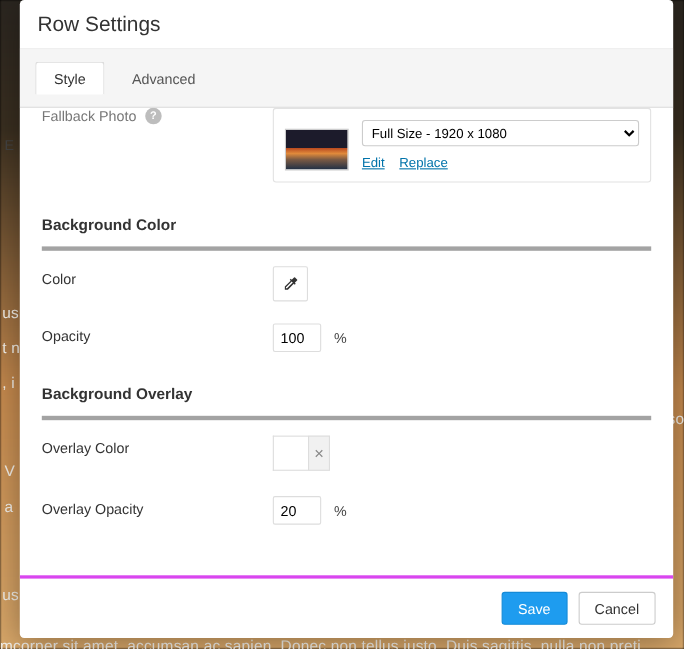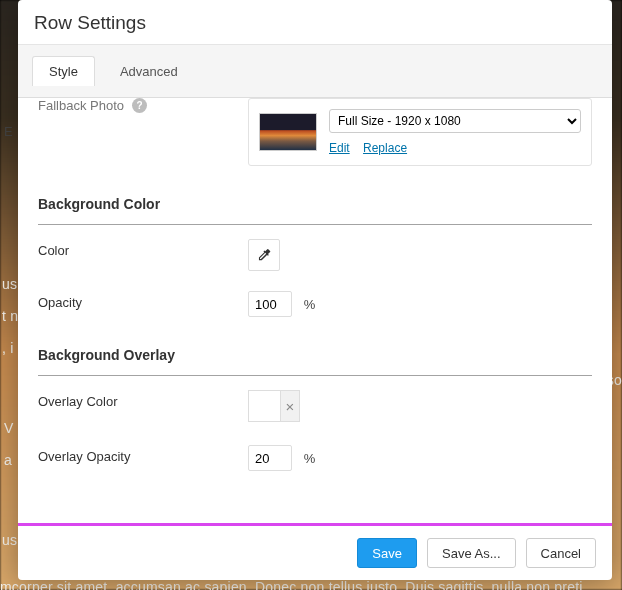--- a/index.html
+++ b/index.html
@@ -83,28 +83,28 @@
   }
   .field-label {
     width: 210px; font-size: 13px; color: #333;
     padding-top: 4px;
     display: flex; align-items: center; gap: 8px;
   }
   .field-control { flex: 1; }
   .section-heading {
     font-weight: 700; font-size: 14px;
     padding: 20px 0 12px;
-    border-bottom: 1px solid #a3a3a3;
+    border-bottom: 4px solid #a3a3a3;
     margin-bottom: 4px;
   }
   .photo-card {
     border: 1px solid #e2e2e2;
     border-radius: 3px;
     padding: 10px;
-    display: flex; gap: 12px; align-items: center;
+    display: flex; gap: 12px; align-items: flex-end;
   }
   .thumb {
     width: 58px; height: 38px;
     background: linear-gradient(180deg,#1c1b2b 0%, #1c1b2b 45%, #b9491f 46%, #e08a3b 60%, #7b5a43 75%, #213045 100%);
     border: 1px solid #ccc;
   }
   .photo-right { flex: 1; }
   select.size-select {
     width: 100%; height: 24px;
     border: 1px solid #ccc; border-radius: 3px;
@@ -254,17 +254,16 @@
           <span class="unit">%</span>
         </div>
       </div>
 
       <div style="height:12px"></div>
     </div>
   </div>
 
   <div class="panel-footer">
     <button class="btn primary">Save</button>
-    <button class="btn">Save As...</button>
     <button class="btn">Cancel</button>
   </div>
 
 </div>
 
 </body></html>

